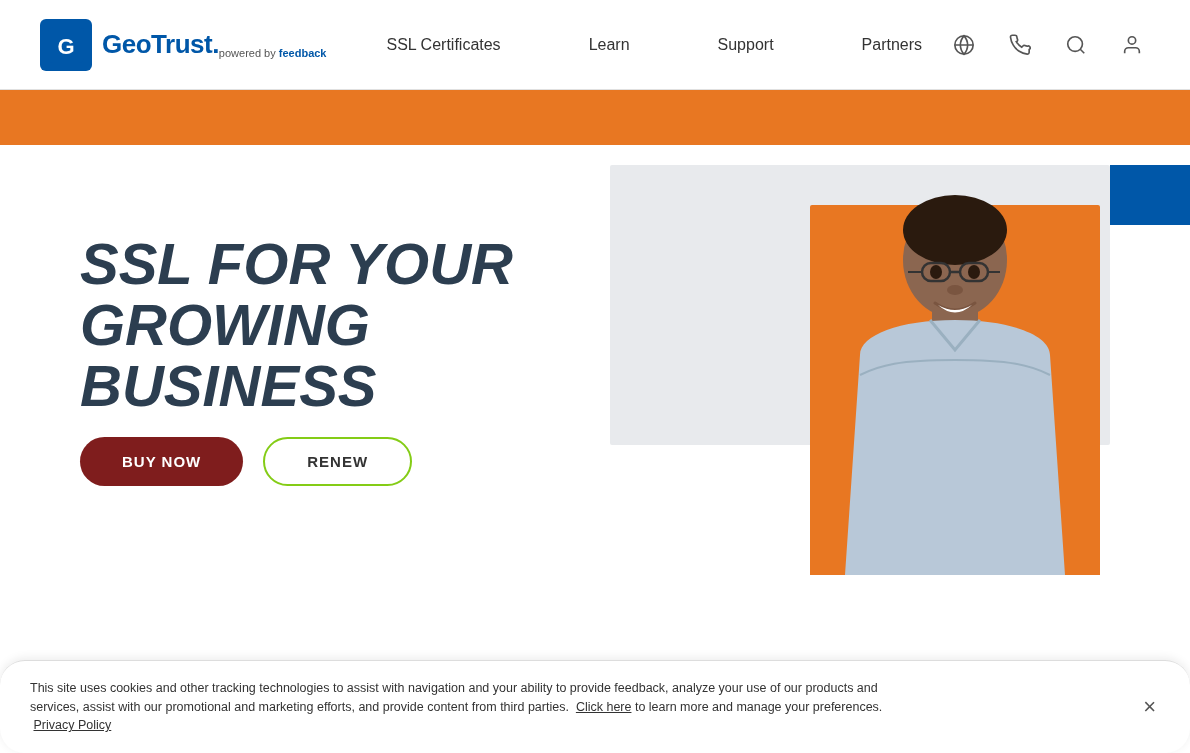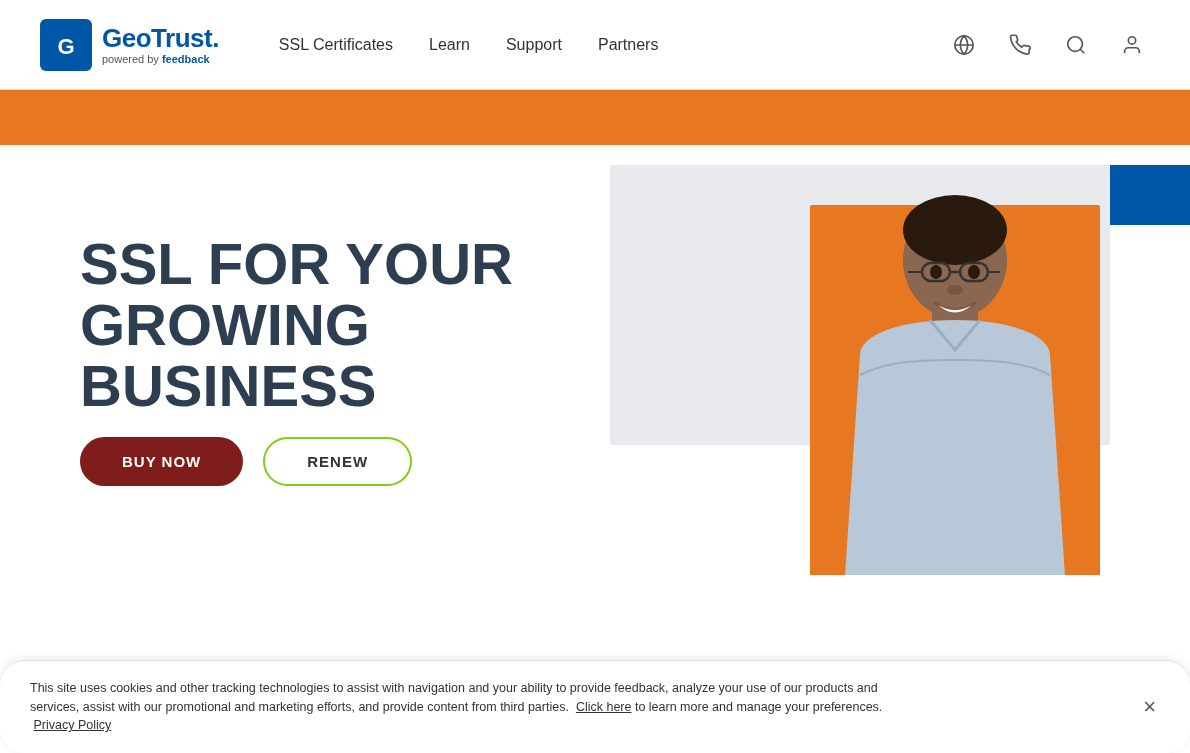--- a/index.html
+++ b/index.html
@@ -27,39 +27,39 @@
       height: 52px;
       background: #0057a8;
       border-radius: 6px;
       display: flex;
       align-items: center;
       justify-content: center;
       margin-right: 10px;
       flex-shrink: 0;
     }
     .logo-icon svg { width: 36px; height: 36px; }
-    .logo-text-area { display: flex; flex-direction: column; }
+    .logo-text-area { display: flex; flex-direction: row; align-items: flex-end; }
     .logo-geotrust {
       font-size: 26px;
       font-weight: bold;
       color: #0057a8;
       letter-spacing: -0.5px;
       line-height: 1.1;
     }
     .logo-powered {
       font-size: 11px;
       color: #555;
       margin-top: 1px;
     }
     .logo-digicert { color: #0057a8; font-weight: bold; }
 
     nav {
       display: flex;
       align-items: center;
-      gap: 36px;
+      gap: 88px;
       flex: 1;
     }
     .nav-item {
       font-size: 16px;
       color: #333;
       cursor: pointer;
       font-weight: 500;
       text-decoration: none;
       white-space: nowrap;
     }
@@ -107,20 +107,21 @@
       position: relative;
     }
 
     .hero-title {
       font-size: 58px;
       font-weight: bold;
       color: #2c3e50;
       line-height: 1.05;
       margin-bottom: 20px;
       text-transform: uppercase;
+      font-style: italic;
     }
 
     .hero-subtitle {
       font-size: 17px;
       color: #444;
       line-height: 1.6;
       margin-bottom: 40px;
     }
 
     .hero-buttons {

